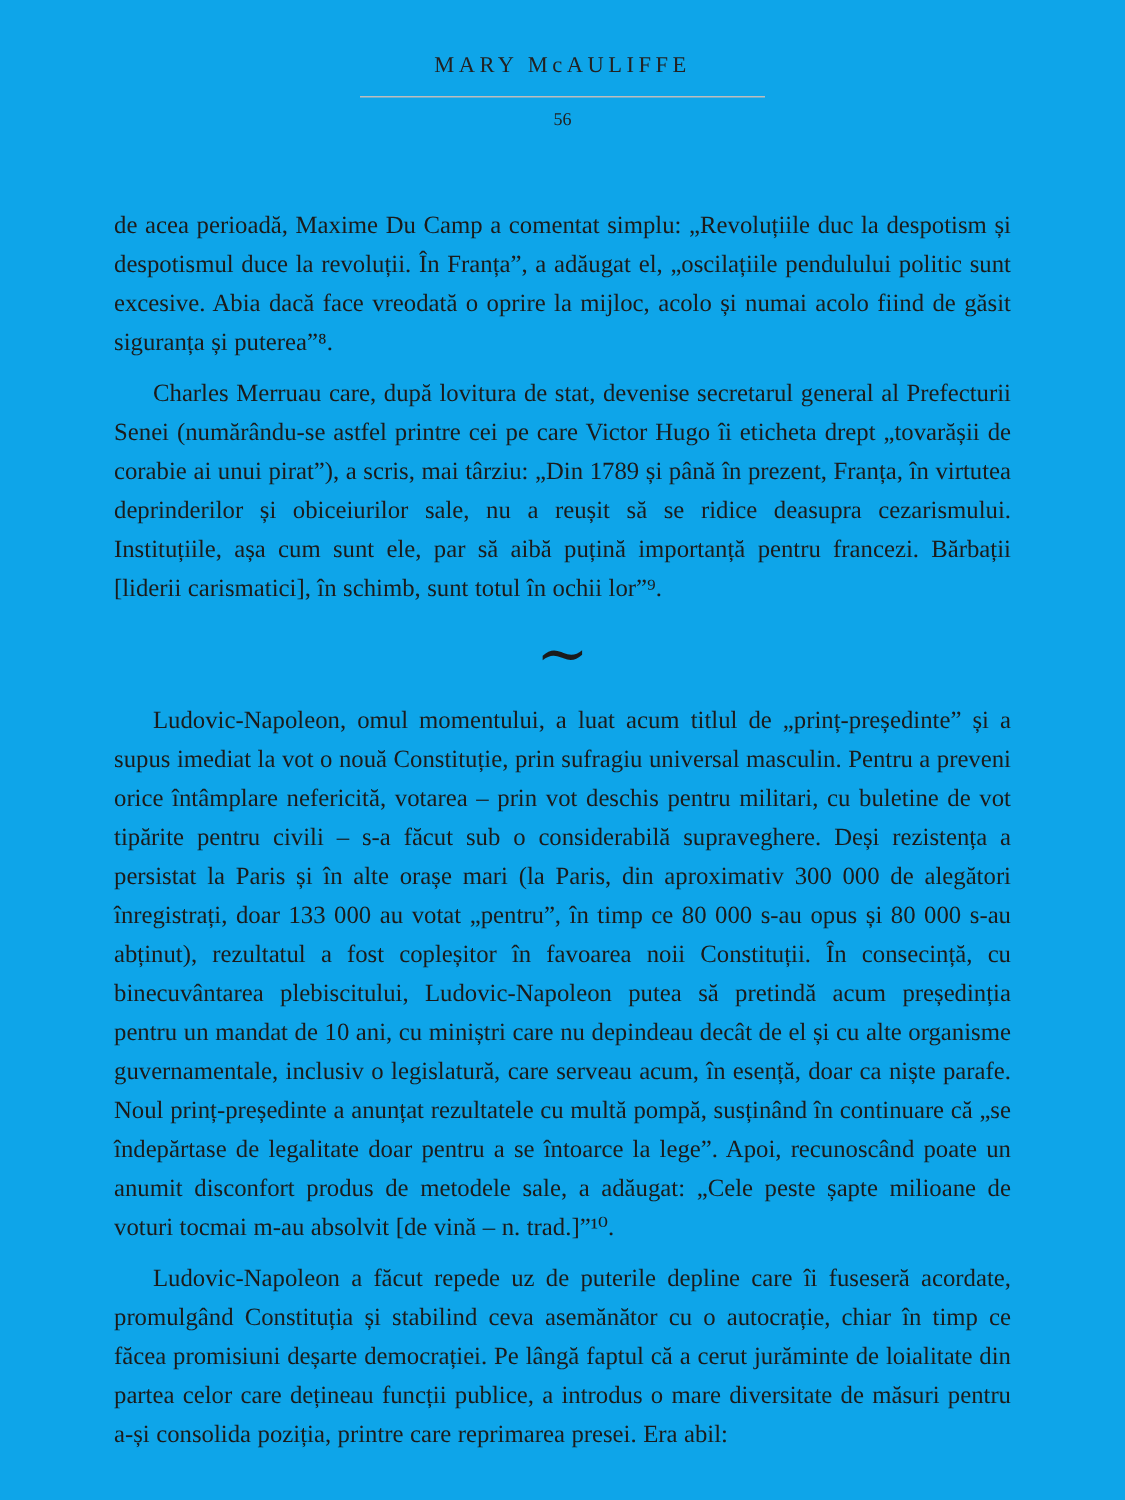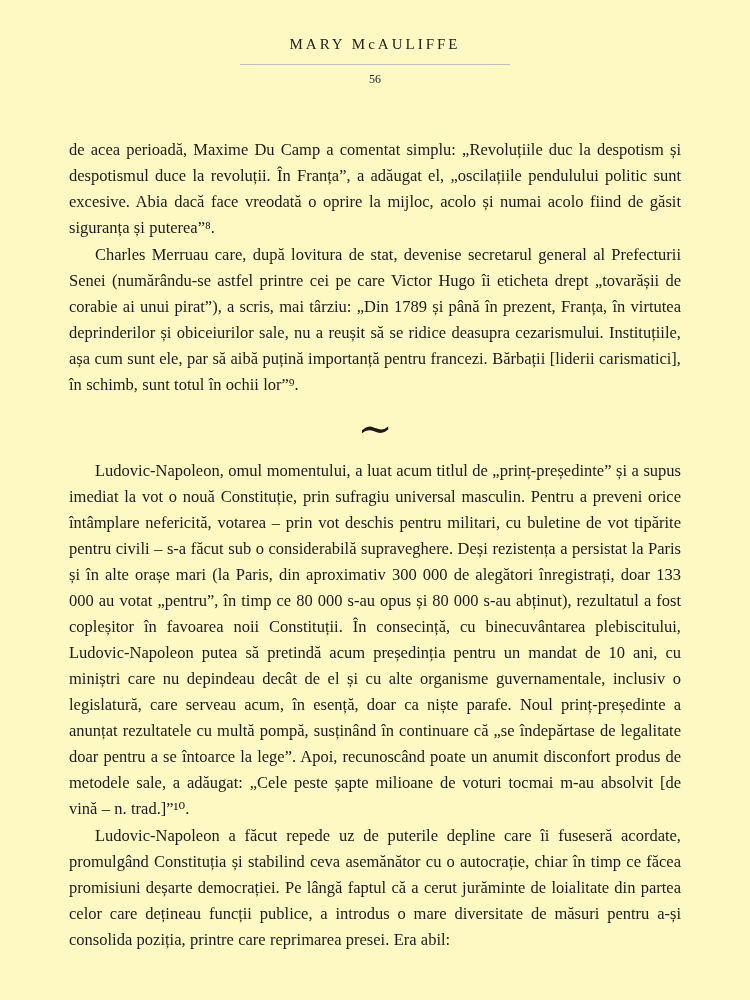--- a/index.html
+++ b/index.html
@@ -13,21 +13,21 @@
     font-family: "Liberation Serif", "DejaVu Serif", serif;
     color: #1b1b1b;
     -webkit-font-smoothing: antialiased;
   }
   .page {
     position: relative;
     width: 750px;
     height: 1000px;
     box-sizing: border-box;
     padding: 36px 68px 0 68px;
-    background: #fef9c3;
+    background: #0ea5e9;
     overflow: hidden;
   }
   .running-head {
     text-align: center;
     font-size: 15px;
     letter-spacing: 3px;
     color: #222222;
   }
   .head-rule {
     width: 270px;
@@ -37,21 +37,21 @@
   }
   .page-number {
     text-align: center;
     font-size: 12px;
     color: #222222;
   }
   .body-text {
     margin-top: 50px;
   }
   .body-text p {
-    margin: 1px;
+    margin: 8px;
     font-size: 16.5px;
     line-height: 26px;
     text-align: justify;
     word-spacing: 0.2px;
   }
   .body-text p.indent {
     text-indent: 26px;
   }
   .section-divider {
     text-align: center;

